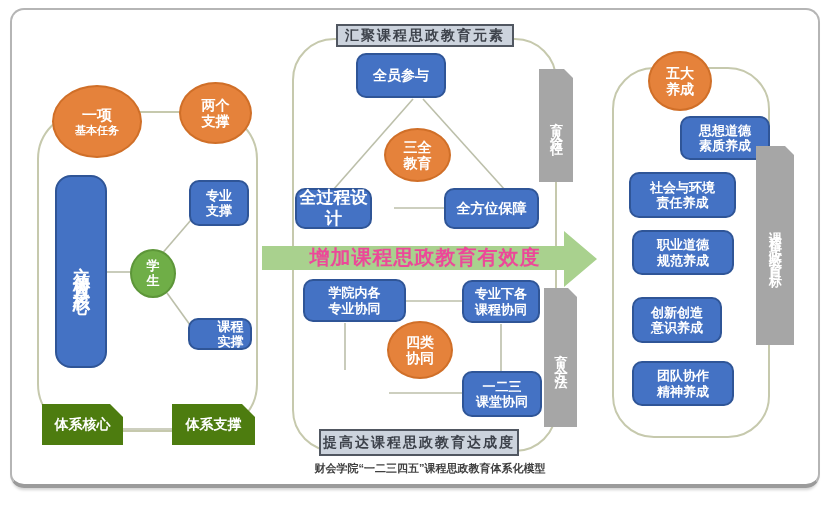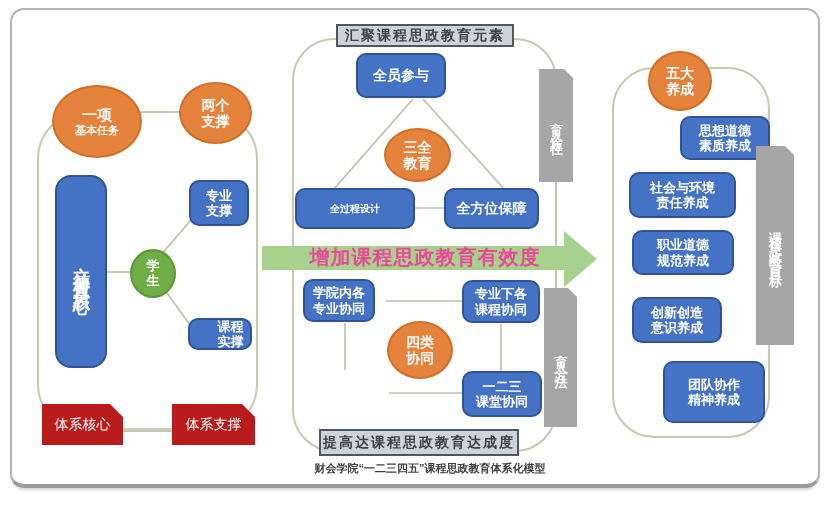--- a/index.html
+++ b/index.html
@@ -13,21 +13,21 @@
   .box{position:absolute;background:#4472c4;border:2px solid #2f5597;border-radius:10px;color:#fff;
        font-weight:bold;display:flex;align-items:center;justify-content:center;text-align:center;
        white-space:pre-line;line-height:1.18;font-size:13px;box-sizing:border-box;z-index:3;}
   .ellipse{position:absolute;background:#e5823b;border:2px solid #d06f28;border-radius:50%;color:#fff;
        font-weight:bold;display:flex;align-items:center;justify-content:center;text-align:center;
        white-space:pre-line;line-height:1.15;font-size:14px;box-sizing:border-box;z-index:4;}
   .green{background:#6fae47;border-color:#5d9639;}
   .tab{position:absolute;background:#a6a6a6;color:#fff;font-weight:bold;display:flex;align-items:center;
        justify-content:center;writing-mode:vertical-rl;text-orientation:upright;font-size:13px;
        letter-spacing:7px;clip-path:polygon(0 0,calc(100% - 9px) 0,100% 9px,100% 100%,0 100%);z-index:3;}
-  .tag{position:absolute;background:#b91c1c;color:#fff;font-weight:normal;display:flex;align-items:center;
+  .tag{position:absolute;background:#4d7c0f;color:#fff;font-weight:bold;display:flex;align-items:center;
        justify-content:center;font-size:14px;clip-path:polygon(0 0,calc(100% - 13px) 0,100% 13px,100% 100%,0 100%);z-index:3;}
   .banner{position:absolute;background:#ccd3dd;border:2px solid #515761;color:#3d424b;font-weight:bold;
        display:flex;align-items:center;justify-content:center;font-size:14px;letter-spacing:2px;
        box-sizing:border-box;z-index:3;}
   .vbox{writing-mode:vertical-rl;text-orientation:upright;letter-spacing:5px;font-size:17px;}
   .arrow-label{position:absolute;z-index:3;display:flex;align-items:center;justify-content:center;
        font-weight:bold;color:#ec4899;font-size:20px;letter-spacing:1px;}
   .caption{position:absolute;z-index:3;text-align:center;color:#3f3f3f;font-weight:600;font-size:11px;}
 </style>
 </head>
@@ -80,26 +80,26 @@
   <div class="tag" style="left:42px;top:404px;width:81px;height:41px;">体系核心</div>
   <div class="tag" style="left:172px;top:404px;width:83px;height:41px;">体系支撑</div>
 
   <div class="banner" style="left:336px;top:24px;width:178px;height:23px;text-align:right;">汇聚课程思政教育元素</div>
 
   <div class="box" style="left:356px;top:53px;width:90px;height:45px;font-size:14px;">全员参与</div>
 
   <div class="ellipse" style="left:384px;top:128px;width:67px;height:54px;">三全
 教育</div>
 
-  <div class="box" style="left:295px;top:188px;width:120px;height:41px;font-size:10px;">全过程设计</div>
+  <div class="box" style="left:295px;top:188px;width:77px;height:41px;font-size:17px;">全过程设计</div>
   <div class="box" style="left:444px;top:188px;width:95px;height:41px;font-size:14px;">全方位保障</div>
 
   <div class="arrow-label" style="left:300px;top:246px;width:250px;height:23px;">增加课程思政教育有效度</div>
 
-  <div class="box" style="left:303px;top:279px;width:72px;height:43px;">学院内各
+  <div class="box" style="left:303px;top:279px;width:103px;height:43px;">学院内各
 专业协同</div>
   <div class="box" style="left:462px;top:280px;width:78px;height:43px;">专业下各
 课程协同</div>
 
   <div class="ellipse" style="left:387px;top:321px;width:66px;height:58px;">四类
 协同</div>
 
   <div class="box" style="left:462px;top:371px;width:80px;height:46px;">一二三
 课堂协同</div>
 
@@ -112,20 +112,20 @@
 养成</div>
 
   <div class="box" style="left:632px;top:116px;width:90px;height:44px;margin-left:48px;">思想道德
 素质养成</div>
   <div class="box" style="left:629px;top:172px;width:107px;height:46px;">社会与环境
 责任养成</div>
   <div class="box" style="left:632px;top:230px;width:102px;height:45px;">职业道德
 规范养成</div>
   <div class="box" style="left:632px;top:297px;width:90px;height:46px;">创新创造
 意识养成</div>
-  <div class="box" style="left:632px;top:361px;width:102px;height:62px;margin-left:31px;">团队协作
+  <div class="box" style="left:632px;top:361px;width:102px;height:45px;">团队协作
 精神养成</div>
 
   <div class="tab" style="left:756px;top:146px;width:38px;height:199px;letter-spacing:6px;">课程思政教育目标</div>
 
   <div class="caption" style="left:220px;top:461px;width:420px;">财会学院“一二三四五”课程思政教育体系化模型</div>
 
 </div>
 
 </body></html>

